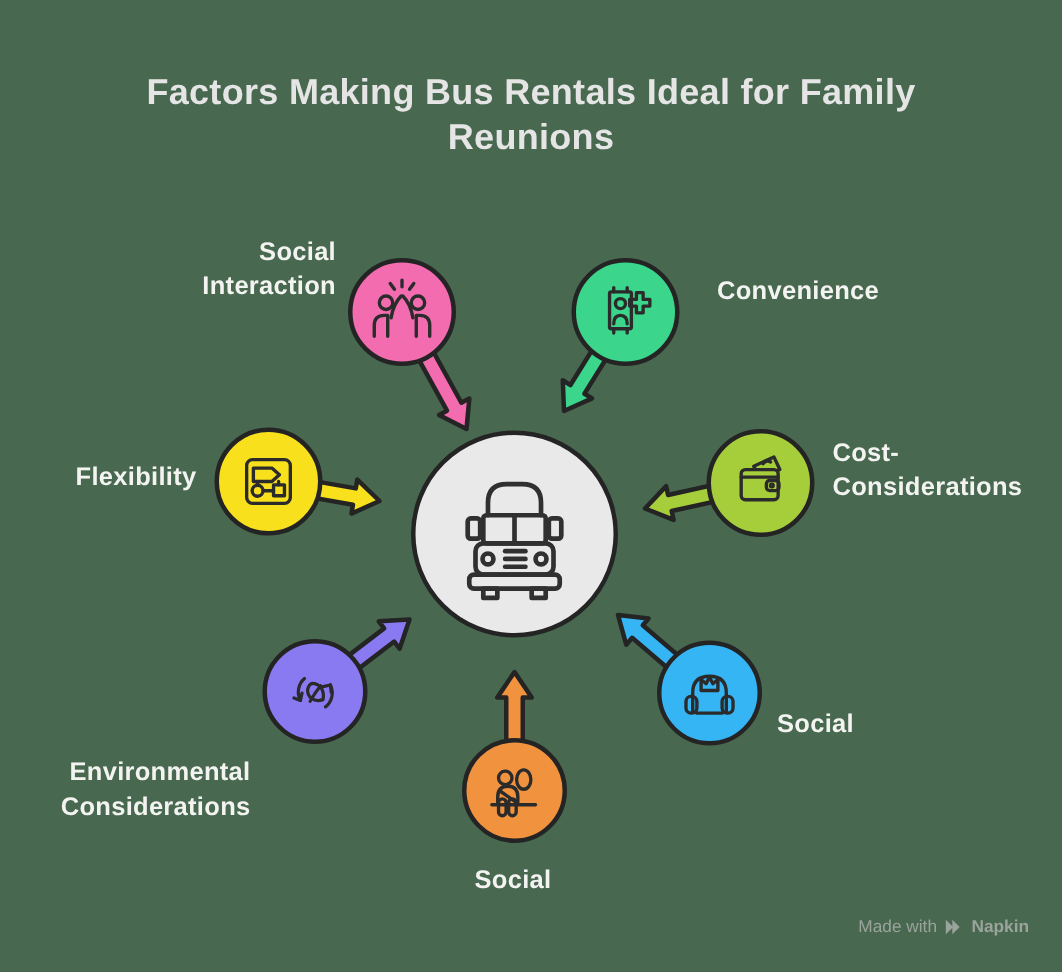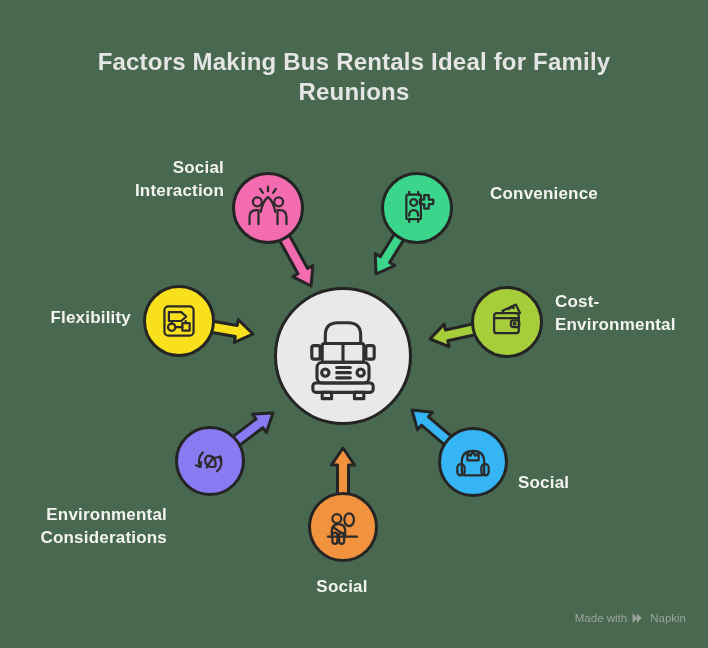--- a/index.html
+++ b/index.html
@@ -31,21 +31,21 @@
   .factor-label{
     position:absolute;z-index:3;
     color:#F3F4F1;font-size:17px;line-height:23px;font-weight:700;
     white-space:pre-line;letter-spacing:.2px;
   }
   .watermark{
     position:absolute;right:22px;top:612px;z-index:3;
     display:flex;align-items:center;gap:5px;
     color:#9AA49D;font-size:11.5px;margin-left:35px;
   }
-  .watermark .brand{font-weight:400;}
+  .watermark .brand{font-weight:700;}
   .napkin-glyph{display:block;fill:#9AA49D;stroke:none;}
 </style>
 </head>
 <body>
 
 <div class="canvas">
 
   <h1 class="title">Factors Making Bus Rentals Ideal for Family
 Reunions</h1>
 
@@ -158,24 +158,24 @@
       <path d="M30,64 v-6 q0,-13 12,-13 q12,0 12,13 v6"></path>
       <line x1="32" y1="50" x2="52" y2="64"></line>
       <line x1="23" y1="67" x2="75" y2="67"></line>
       <rect x="31" y="60" width="9" height="20" rx="4.5"></rect>
       <rect x="43" y="60" width="9" height="20" rx="4.5"></rect>
     </svg>
   </div>
 
   <div class="factor-label" style="top: 156px; right: 484px; text-align: right;">Social
 Interaction</div>
-  <div class="factor-label" style="top: 182px; left: 490px;">Convenience</div>
+  <div class="factor-label" style="top: 182px; left: 478px;">Convenience</div>
   <div class="factor-label" style="top: 306px; right: 577px; text-align: center;">Flexibility</div>
   <div class="factor-label" style="top: 290px; left: 555px;">Cost-
-Environmental</div>
+Considerations</div>
   <div class="factor-label" style="top: 467px; right: 541px; text-align: right; margin-top: 36px;">Environmental
 Considerations</div>
   <div class="factor-label" style="top: 471px; left: 518px;">Social</div>
   <div class="factor-label" style="top: 575px; left: 342px; transform: translateX(-50%); text-align: center;">Social</div>
 
   <div class="watermark">
     <span>Made with</span>
     <svg class="napkin-glyph" viewBox="0 0 24 22" width="13" height="12">
       <path d="M1,2 L10,11 L1,20 Z"></path>
       <path d="M9,2 L18,11 L9,20 Z"></path>

